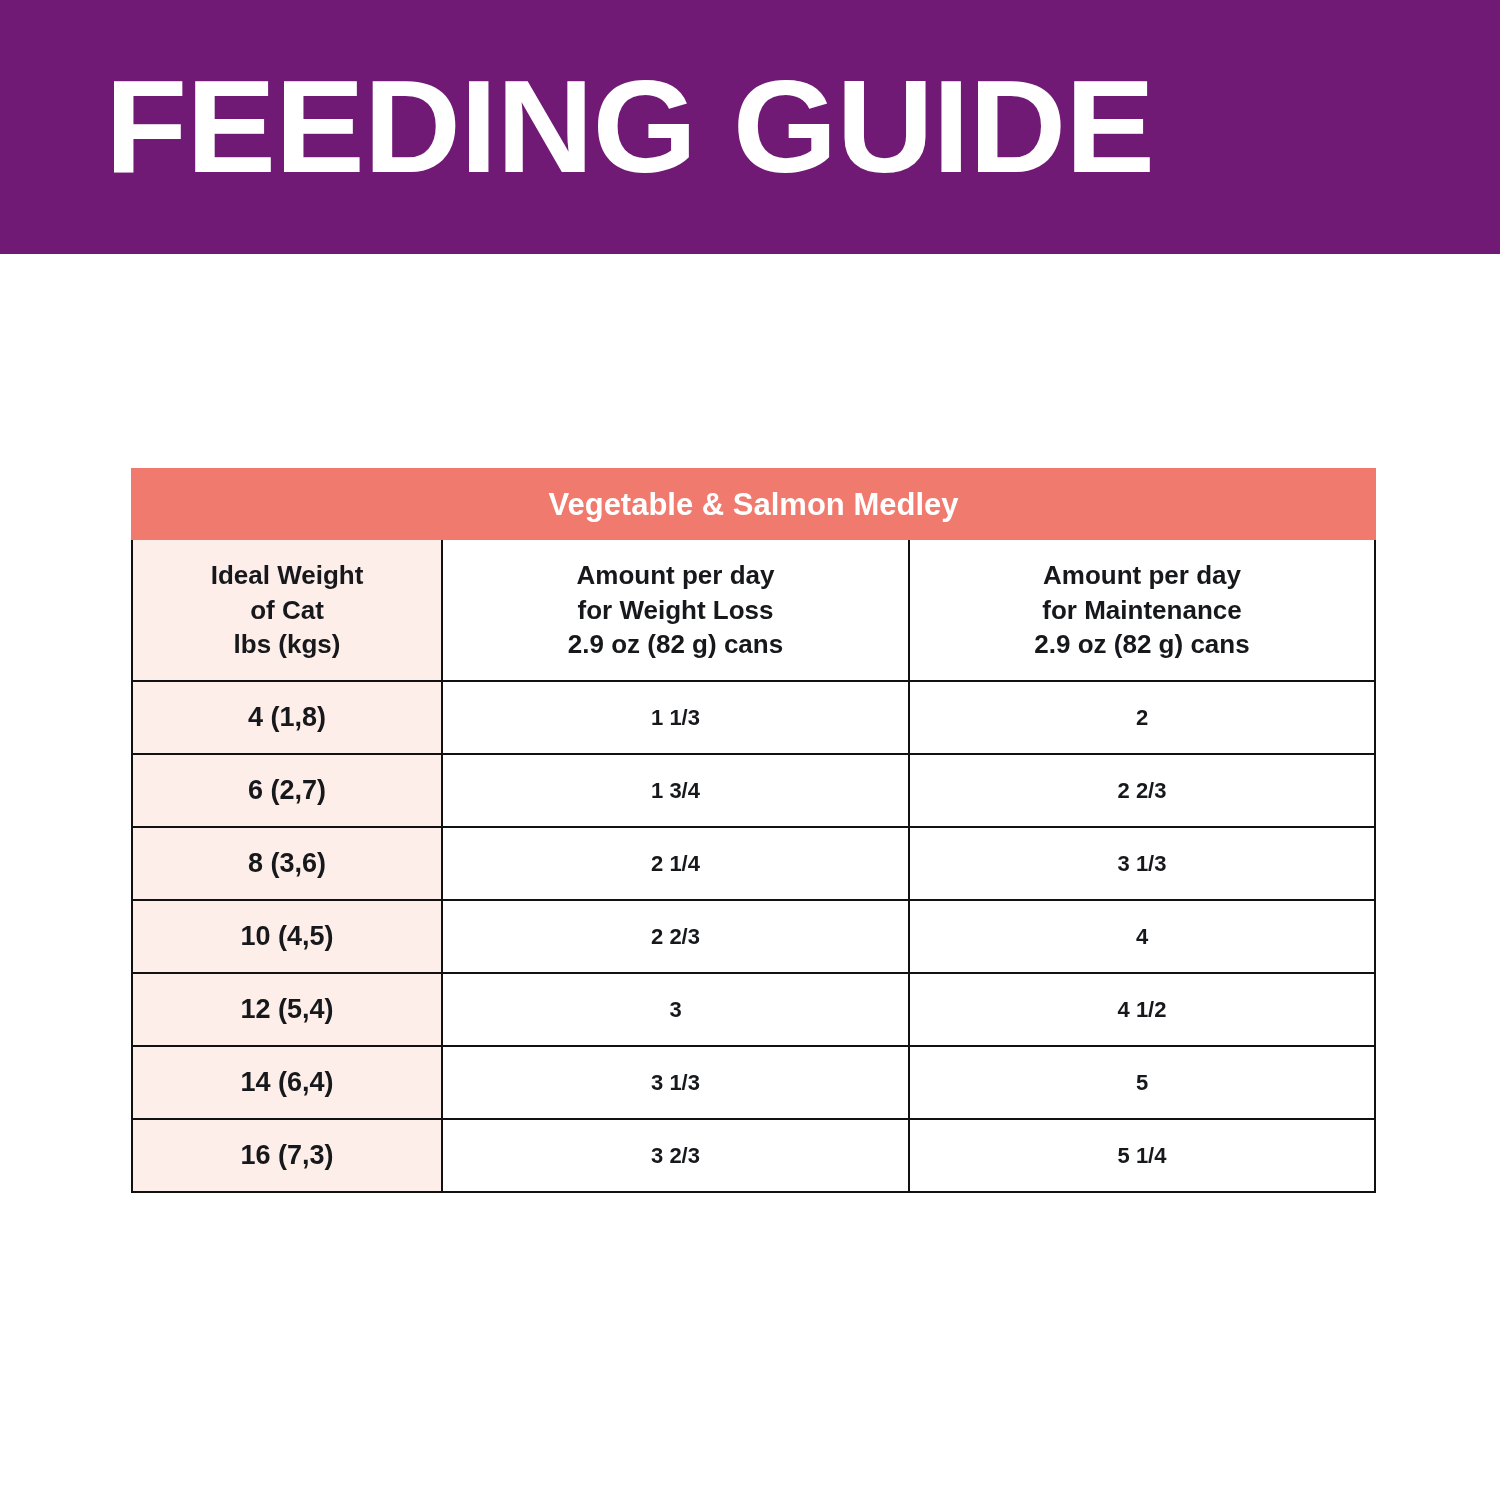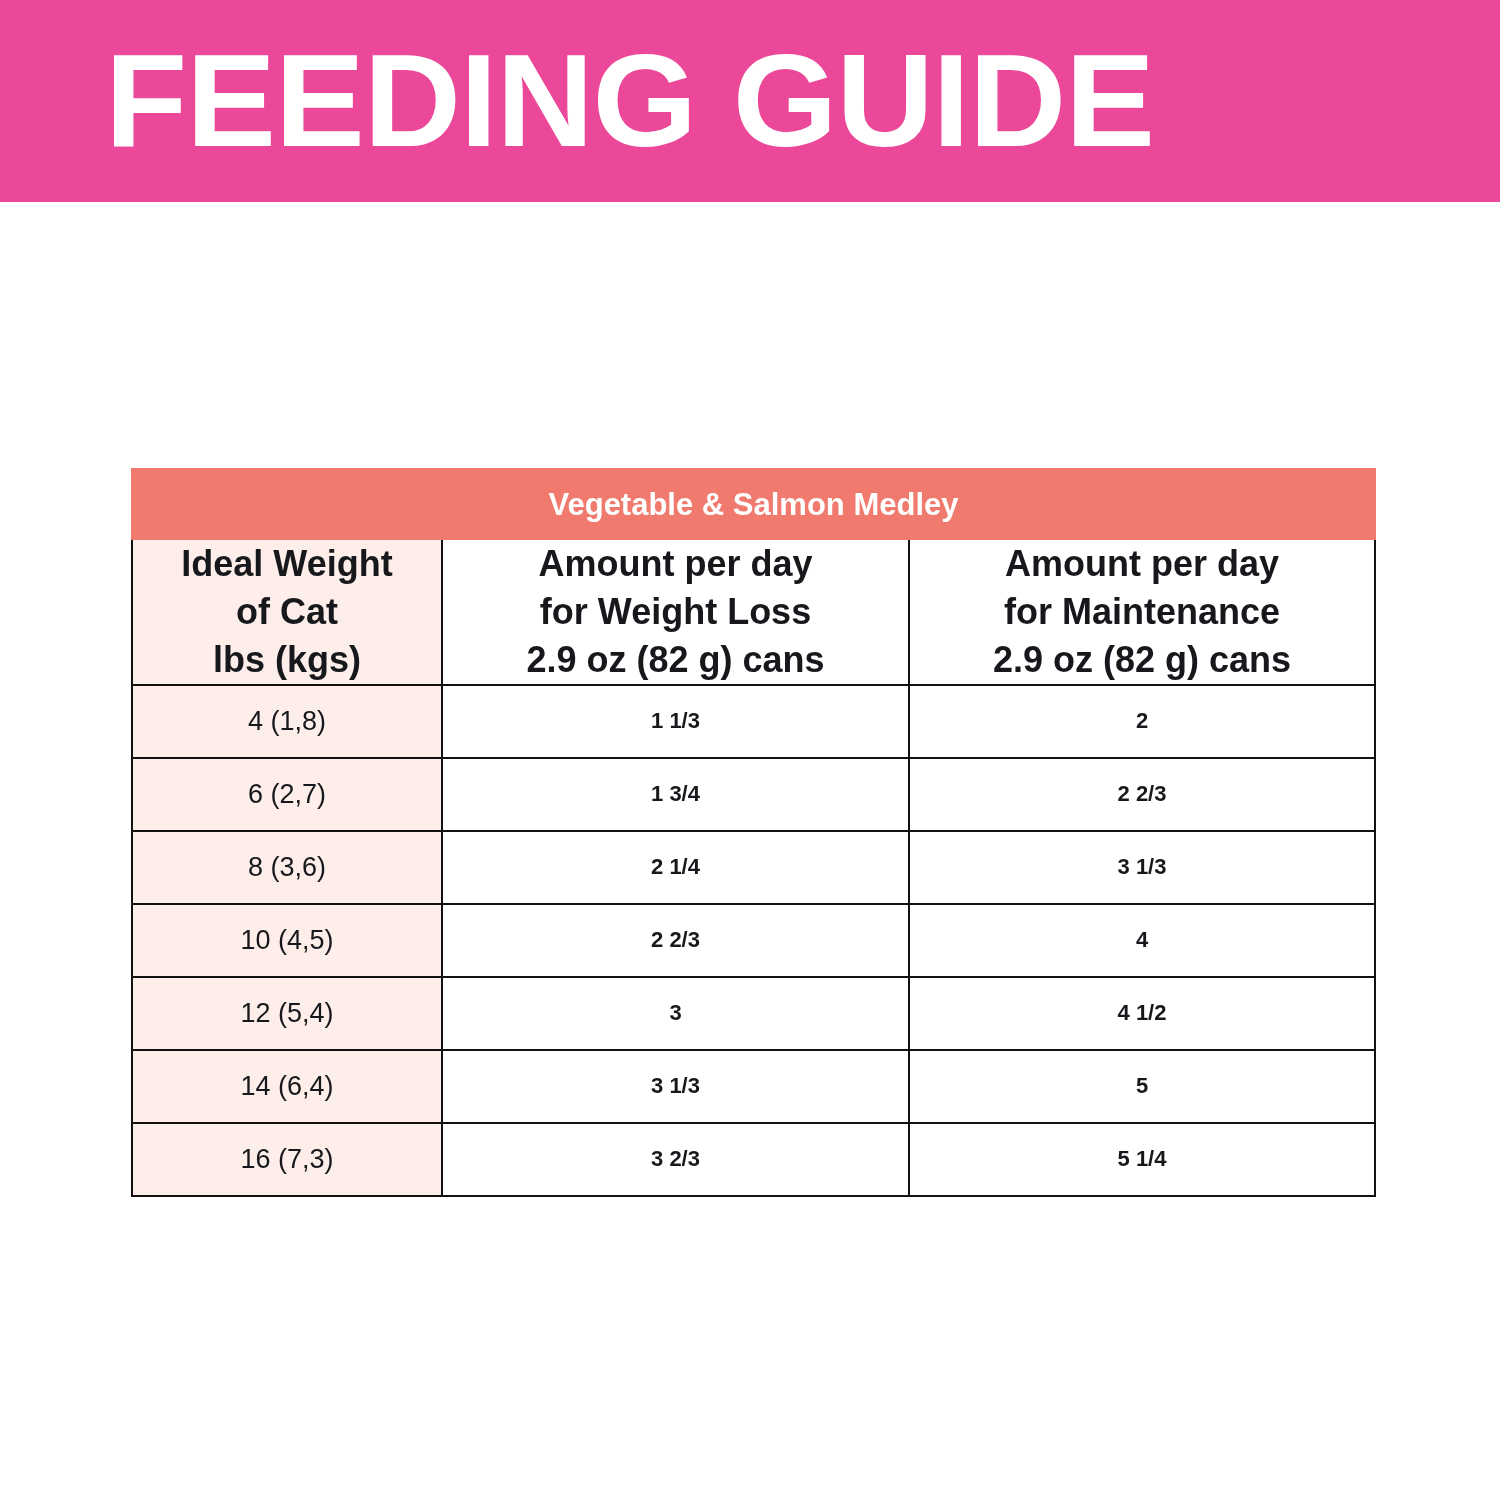--- a/index.html
+++ b/index.html
@@ -19,22 +19,22 @@
     width: 1500px;
     height: 1500px;
   }
 
   
   .header-banner {
     position: absolute;
     top: 0;
     left: 0;
     width: 1500px;
-    height: 202px;
-    background: #ec4899;
+    height: 254px;
+    background: #701a75;
     display: flex;
     align-items: center;
     justify-content: flex-start;
   }
   .header-title {
     color: #ffffff;
     font-size: 132px;
     font-weight: bold;
     letter-spacing: -1px;
     line-height: 1;
@@ -75,36 +75,36 @@
   .product-banner-text {
     color: #ffffff;
     font-size: 31px;
     font-weight: bold;
     line-height: 1;
     text-align: right;
   }
 
   .col-head {
     height: 140px;
-    font-size: 36px;
+    font-size: 26px;
     font-weight: bold;
     line-height: 1.33;
     background: #ffffff;
   }
   .col-head.weight {
     background: #fdeee9;
   }
   .col-head .line {
     display: block;
   }
 
   .row-weight {
     background: #fdeee9;
     font-size: 27px;
-    font-weight: normal;
+    font-weight: bold;
     height: 71px;
   }
   .row-value {
     background: #ffffff;
     font-size: 22px;
     font-weight: bold;
     height: 71px;
   }
 </style>
 </head>

